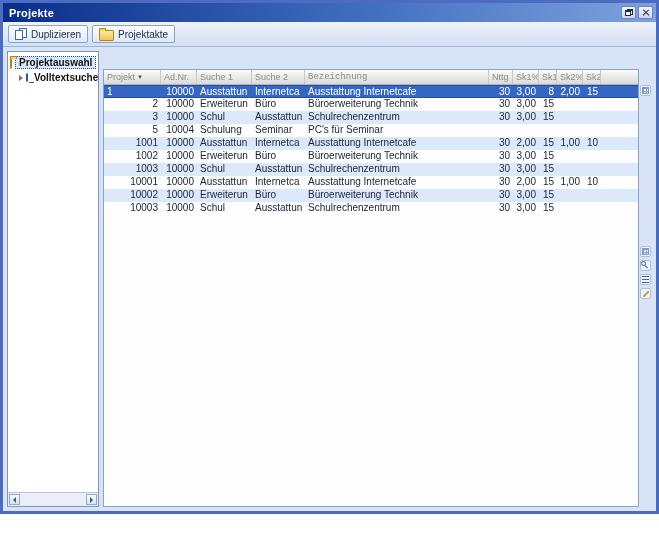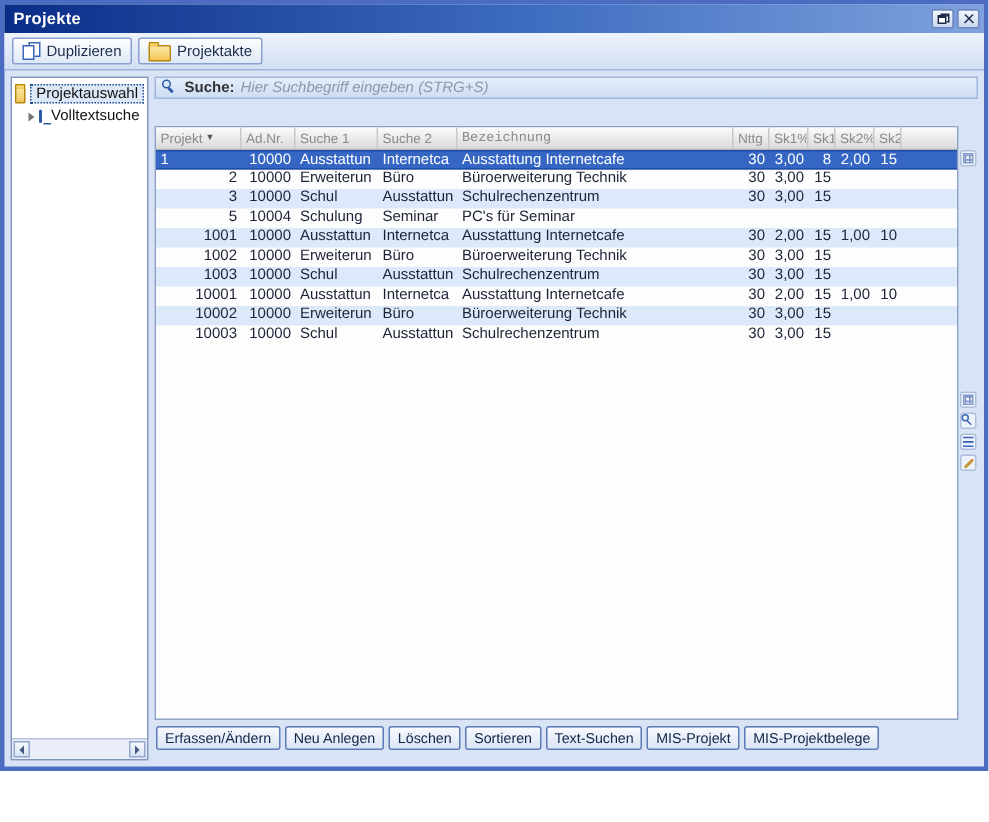--- a/index.html
+++ b/index.html
@@ -48,21 +48,21 @@
   .sidebar { width:92px; flex:0 0 92px; background:#fff; border:1px solid #7f95bd;
              display:flex; flex-direction:column; font-size:10px; box-sizing:border-box; }
   .tree { flex:1; padding:3px 2px; overflow:hidden; }
   .tree-row { display:flex; align-items:center; gap:3px; height:15px; white-space:nowrap; }
   .tree-row.child { padding-left:9px; }
   .expander { width:8px; display:flex; align-items:center; justify-content:center; }
   .expander::before { content:""; width:0; height:0; border-left:4px solid #777; border-top:3px solid transparent; border-bottom:3px solid transparent; }
   .icon-monitor { position:relative; width:11px; height:9px; box-sizing:border-box;
                   border:1px solid #2c5aa8; background:#bcd3f2; border-radius:1px; }
   .icon-monitor::after { content:""; position:absolute; left:2px; bottom:-2px; width:5px; height:1px; background:#2c5aa8; }
-  .tree-label { padding:0 3px; color:#111; }
+  .tree-label { padding:0 3px; color:#111;font-weight:bold; }
   .tree-label.selected { border:1px dotted #23518f; background:#dce8f8; }
   .hscroll { height:13px; flex:0 0 13px; border-top:1px solid #b9c6de; background:#e9eef8;
              display:flex; align-items:center; justify-content:space-between; padding:0 1px; }
   .scroll-btn { width:11px; height:11px; background:linear-gradient(#f6f9fd,#d7e2f3); border:1px solid #93a8cd;
                 display:flex; align-items:center; justify-content:center; box-sizing:border-box; }
   .arr-left  { width:0; height:0; border-right:3px solid #44587e; border-top:3px solid transparent; border-bottom:3px solid transparent; }
   .arr-right { width:0; height:0; border-left:3px solid #44587e; border-top:3px solid transparent; border-bottom:3px solid transparent; }
 
   
   .main { flex:1; display:flex; flex-direction:column; min-width:0; }
@@ -156,25 +156,20 @@
             <span class="arr-left"></span>
           </span>
         <span class="scroll-btn">
             <span class="arr-right"></span>
           </span>
       </div>
     </div>
 
     <div class="main">
 
-      <div class="search-row">
-        <span class="icon-mag"></span>
-        <span class="search-label">Suche:</span>
-        <span class="search-hint">Hier Suchbegriff eingeben (STRG+S)</span>
-      </div>
 
       <div class="grid-wrap">
         <div class="grid">
           <div class="thead" id="grid-header">
               <div class="th" style="width: 57px;">Projekt<span class="sort">▼</span></div>
               <div class="th" style="width: 36px;">Ad.Nr.</div>
               <div class="th" style="width: 55px;">Suche 1</div>
               <div class="th" style="width: 53px;">Suche 2</div>
               <div class="th" style="width: 184px; font-family: Liberation Mono, monospace;">Bezeichnung</div>
               <div class="th" style="width: 24px;">Nttg</div>
@@ -331,25 +326,16 @@
             <span class="ricon">
                 <span class="g-lines"></span>
               </span>
             <span class="ricon">
                 <span class="g-pen"></span>
               </span>
           </div>
         </div>
       </div>
 
-      <div class="footer" id="footer">
-          <button class="fbtn">Erfassen/Ändern</button>
-          <button class="fbtn">Neu Anlegen</button>
-          <button class="fbtn">Löschen</button>
-          <button class="fbtn">Sortieren</button>
-          <button class="fbtn">Text-Suchen</button>
-          <button class="fbtn">MIS-Projekt</button>
-          <button class="fbtn">MIS-Projektbelege</button>
-        </div>
 
     </div>
   </div>
 </div>
 
 </body></html>

